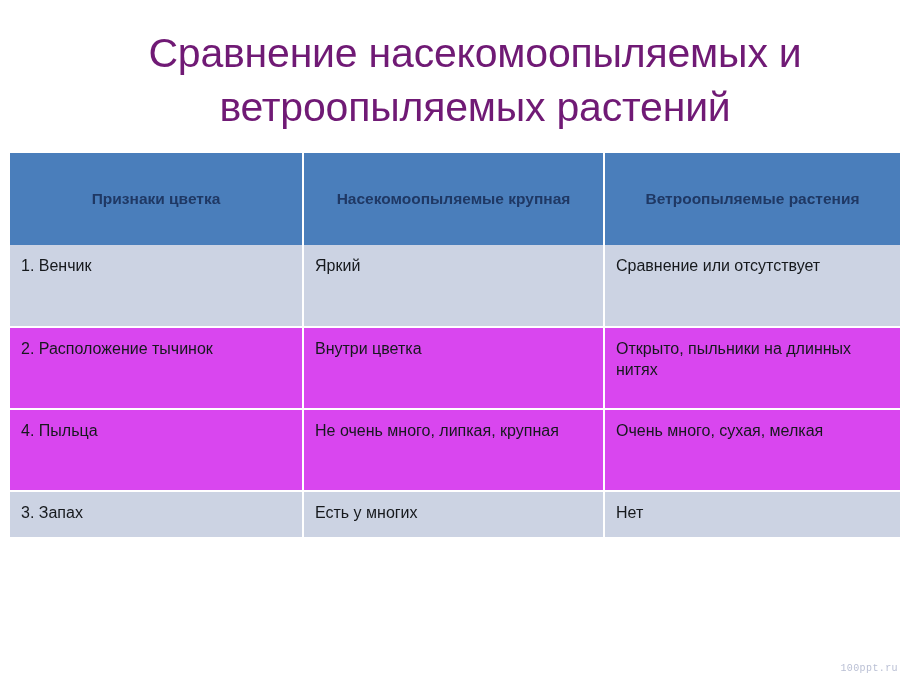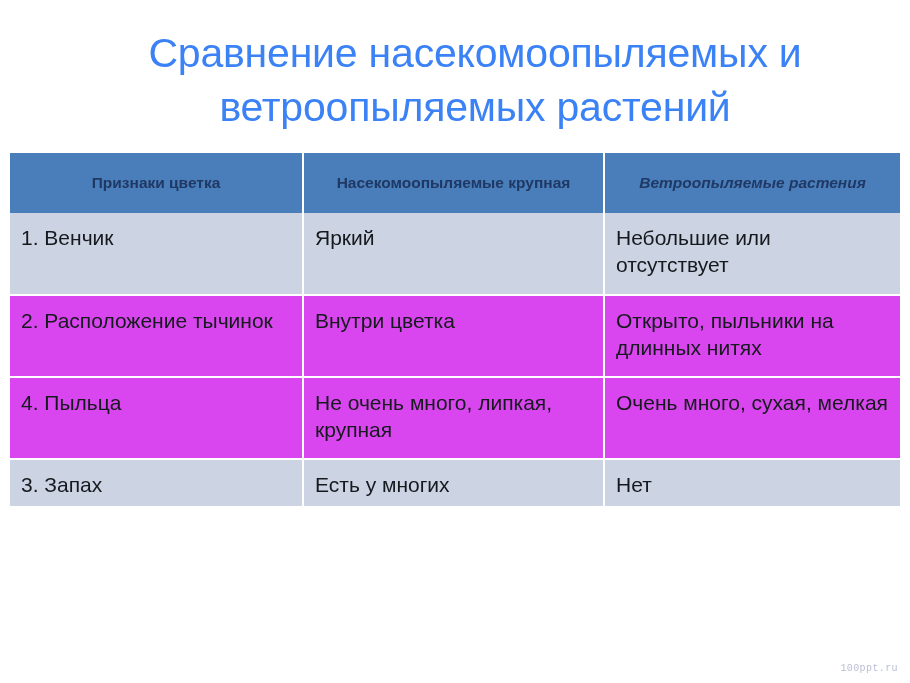--- a/index.html
+++ b/index.html
@@ -22,21 +22,21 @@
     box-sizing: border-box;
   }
 
   .slide-title {
     margin: 0;
     padding: 26px 30px 0 70px;
     text-align: center;
     font-size: 41px;
     font-weight: 400;
     line-height: 1.32;
-    color: #3b82f6;
+    color: #701a75;
     letter-spacing: -0.2px;
   }
 
   .table-wrap {
     position: absolute;
     left: 10px;
     top: 153px;
     width: 890px;
   }
 
@@ -44,41 +44,41 @@
     width: 890px;
     border-collapse: collapse;
     table-layout: fixed;
   }
 
   table.cmp-table col.c1 { width: 293px; }
   table.cmp-table col.c2 { width: 301px; }
   table.cmp-table col.c3 { width: 296px; }
 
   thead tr.head-row {
-    height: 60px;
+    height: 92px;
     margin-top: 28px;
   }
 
   thead th {
     background: #4a7ebb;
     color: #1f3864;
     font-size: 15.5px;
     font-weight: bold;
     text-align: center;
     vertical-align: middle;
     padding: 4px 10px;
     line-height: 1.35;
     border-right: 2px solid #ffffff;
     box-sizing: border-box;
   }
-  thead th:last-child { border-right: none; font-style: italic; }
+  thead th:last-child { border-right: none; }
   thead th.first-col { text-align: center; }
 
   tbody td {
-    font-size: 21px;
+    font-size: 16px;
     color: #16191d;
     text-align: left;
     vertical-align: top;
     padding: 11px 11px 8px 11px;
     line-height: 1.3;
     border-right: 2px solid #ffffff;
     border-bottom: 2px solid #ffffff;
     box-sizing: border-box;
     word-wrap: break-word;
   }
@@ -120,21 +120,21 @@
         <tr class="head-row">
           <th class="first-col">Признаки цветка</th>
           <th>Насекомоопыляемые крупная</th>
           <th>Ветроопыляемые растения</th>
         </tr>
       </thead>
       <tbody>
         <tr class="odd r-tall">
           <td>1. Венчик</td>
           <td>Яркий</td>
-          <td>Небольшие или отсутствует</td>
+          <td>Сравнение или отсутствует</td>
         </tr>
         <tr class="even r-tall">
           <td>2. Расположение тычинок</td>
           <td>Внутри цветка</td>
           <td>Открыто, пыльники на длинных нитях</td>
         </tr>
         <tr class="even r-tall">
           <td>4. Пыльца</td>
           <td>Не очень много, липкая, крупная</td>
           <td>Очень много, сухая, мелкая</td>

